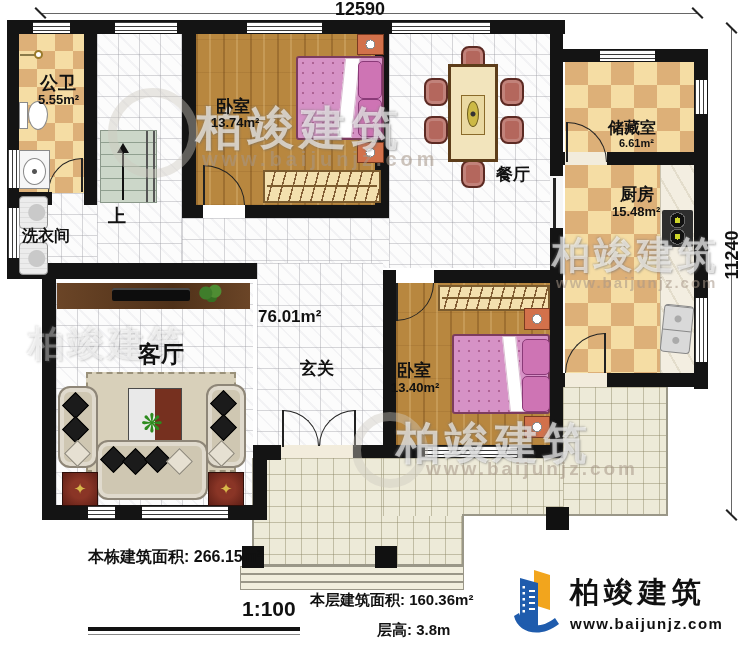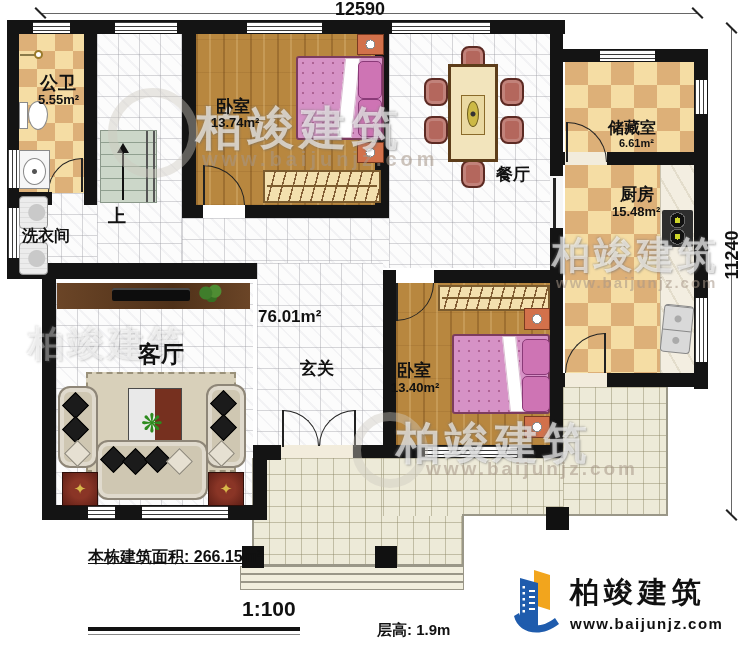--- a/index.html
+++ b/index.html
@@ -257,25 +257,26 @@
 
   <div class="dimline" style="left:40px;top:13px;width:658px;height:1px;"></div>
   <div class="tick" style="left:33px;top:12px;"></div>
   <div class="tick" style="left:690px;top:12px;"></div>
   <div class="label" style="left:320px;top:0px;width:80px;text-align:center;font-size:18px;">12590</div>
   <div class="dimline" style="left:731px;top:28px;width:1px;height:488px;"></div>
   <div class="tick" style="left:724px;top:27px;"></div>
   <div class="tick" style="left:724px;top:514px;"></div>
   <div class="label" style="left:688px;top:245px;width:90px;height:20px;text-align:center;font-size:18px;transform:rotate(-90deg);">11240</div>
 
-  <div class="label" style="left:88px;top:549px;font-size:16px;text-decoration:underline;">本栋建筑面积: 266.15m²</div>
+  <div class="label" style="left:88px;top:549px;font-size:16px;">本栋建筑面积: 266.15m²</div>
   <div class="label" style="left:242px;top:598px;font-size:21px;">1:100</div>
   <div class="abs" style="left:88px;top:627px;width:212px;height:4px;background:#111;"></div>
   <div class="abs" style="left:88px;top:634px;width:212px;height:1px;background:#888;"></div>
-  <div class="label" style="left:377px;top:622px;font-size:15px;">层高: 1.9m</div>
+  <div class="label" style="left:310px;top:592px;font-size:15px;">本层建筑面积: 160.36m²</div>
+  <div class="label" style="left:377px;top:622px;font-size:15px;">层高: 3.8m</div>
 
   <div class="abs" style="left:506px;top:566px;width:58px;height:72px;">
     <svg width="58" height="72" viewBox="0 0 58 72">
       <polygon points="28,4 44,9 44,44 28,39" fill="#f2a51d"></polygon>
       <path d="M8 50 C12 67 34 73 53 58 L49 52 C34 64 17 61 13 47 Z" fill="#1f5cad"></path>
       <polygon points="14,12 32,17 32,62 14,57" fill="#1f5cad"></polygon>
       <g fill="#ffffff">
         <rect x="16.5" y="20" width="2.5" height="2.5"></rect>
           <rect x="16.5" y="26" width="2.5" height="2.5"></rect>
         <rect x="16.5" y="32" width="2.5" height="2.5"></rect>

